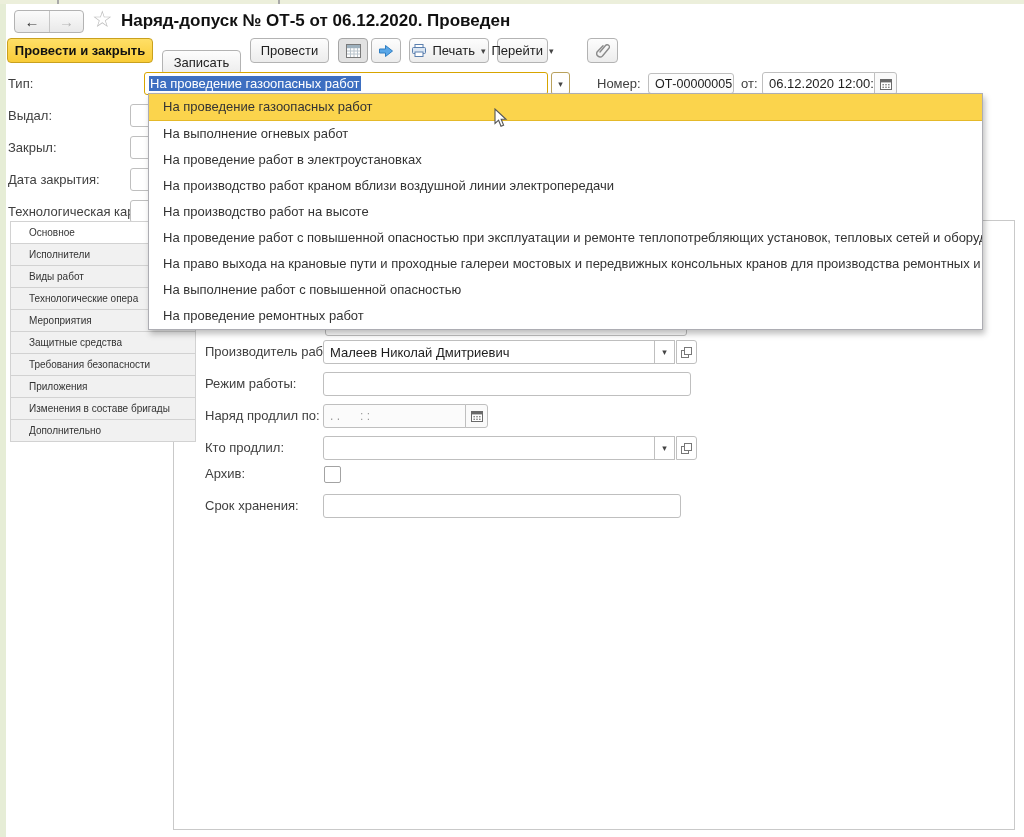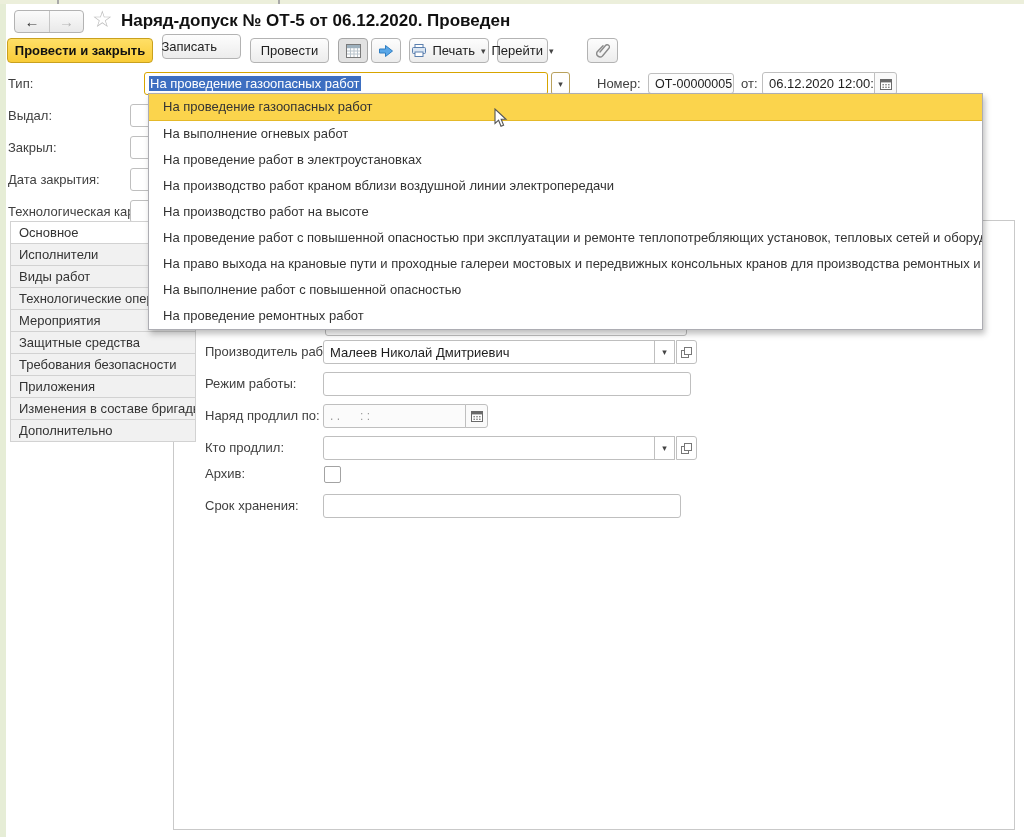--- a/index.html
+++ b/index.html
@@ -10,21 +10,21 @@
   .field{position:absolute;background:#fff;border:1px solid #bfbfbf;border-radius:3px;height:24px;
          font-size:13px;color:#1d1d1d;display:flex;align-items:center;padding:0 6px;box-sizing:border-box;white-space:nowrap;overflow:hidden;}
   .sqbtn{position:absolute;background:#fff;border:1px solid #bfbfbf;height:24px;width:21px;display:flex;
          align-items:center;justify-content:center;box-sizing:border-box;font-size:9px;color:#555;cursor:default;}
   .btn{position:absolute;height:25px;background:linear-gradient(#fdfdfd,#ececec);border:1px solid #b3b3b3;
        border-radius:4px;font-size:13px;color:#222;display:flex;align-items:center;justify-content:center;
        gap:6px;box-sizing:border-box;padding:0 23px;white-space:nowrap;}
   .btn-yellow{background:linear-gradient(#ffdf66,#f9cc38);border-color:#c9a11e;font-weight:bold;color:#111;}
   .caret{font-size:9px;color:#444;}
   .tab{width:186px;height:23px;line-height:22px;background:#f1f1f1;border:1px solid #d2d2d2;margin-top:-1px;
-       font-size:13px;color:#333;padding-left:8px;box-sizing:border-box;white-space:nowrap;overflow:hidden;}
+       font-size:10px;color:#333;padding-left:18px;box-sizing:border-box;white-space:nowrap;overflow:hidden;}
   .tab.active{background:#fff;}
   .dd{position:absolute;left:148px;top:93px;width:833px;background:#fff;border:1px solid #adadb3;
       box-shadow:2px 4px 6px rgba(0,0,0,0.25);z-index:30;}
   .dd-item{height:26px;line-height:26px;font-size:13px;color:#333;padding-left:14px;white-space:nowrap;overflow:hidden;}
   .dd-item.hl{background:#fbd44c;border-bottom:1px solid #e5b929;}
   .ph{white-space:pre;color:#9a9a9a;font-size:12px;}
   .sel{background:#3d6fc1;color:#fff;padding:0 1px;}
   .chk{position:absolute;width:15px;height:15px;border:1px solid #a3a3a3;border-radius:2px;background:#fff;}
   svg{display:block;}
 </style>
@@ -43,21 +43,21 @@
   <div style="width:34px;display:flex;align-items:center;justify-content:center;font-size:15px;color:#b5b5b5;">
       <span>→</span>
     </div>
 </div>
 <div class="abs" style="left:92px;top:6px;font-size:23px;color:#bdbdbd;"><span>☆</span></div>
 <div class="abs" style="left:121px;top:11px;font-size:17px;font-weight:bold;color:#111;white-space:nowrap;">Наряд-допуск № ОТ-5 от 06.12.2020. Проведен</div>
 
 <button class="btn btn-yellow" style="left:7px;top:38px;width:146px;">
     <span>Провести и закрыть</span>
   </button>
-<button class="btn" style="left:162px;top:34px;width:79px;justify-content:flex-end;">
+<button class="btn" style="left:162px;top:50px;width:79px;">
     <span>Записать</span>
   </button>
 <button class="btn" style="left:250px;top:38px;width:79px;">
     <span>Провести</span>
   </button>
 
 <button class="btn" style="left:338px;top:38px;width:30px;padding:0;background:#e2e2e2;border-color:#a6a6a6;">
   <span>
     <svg width="15" height="14" viewBox="0 0 15 14">
         <rect x="0.5" y="0.5" width="14" height="13" fill="#fdfdfd" stroke="#7a7a7a"></rect>

